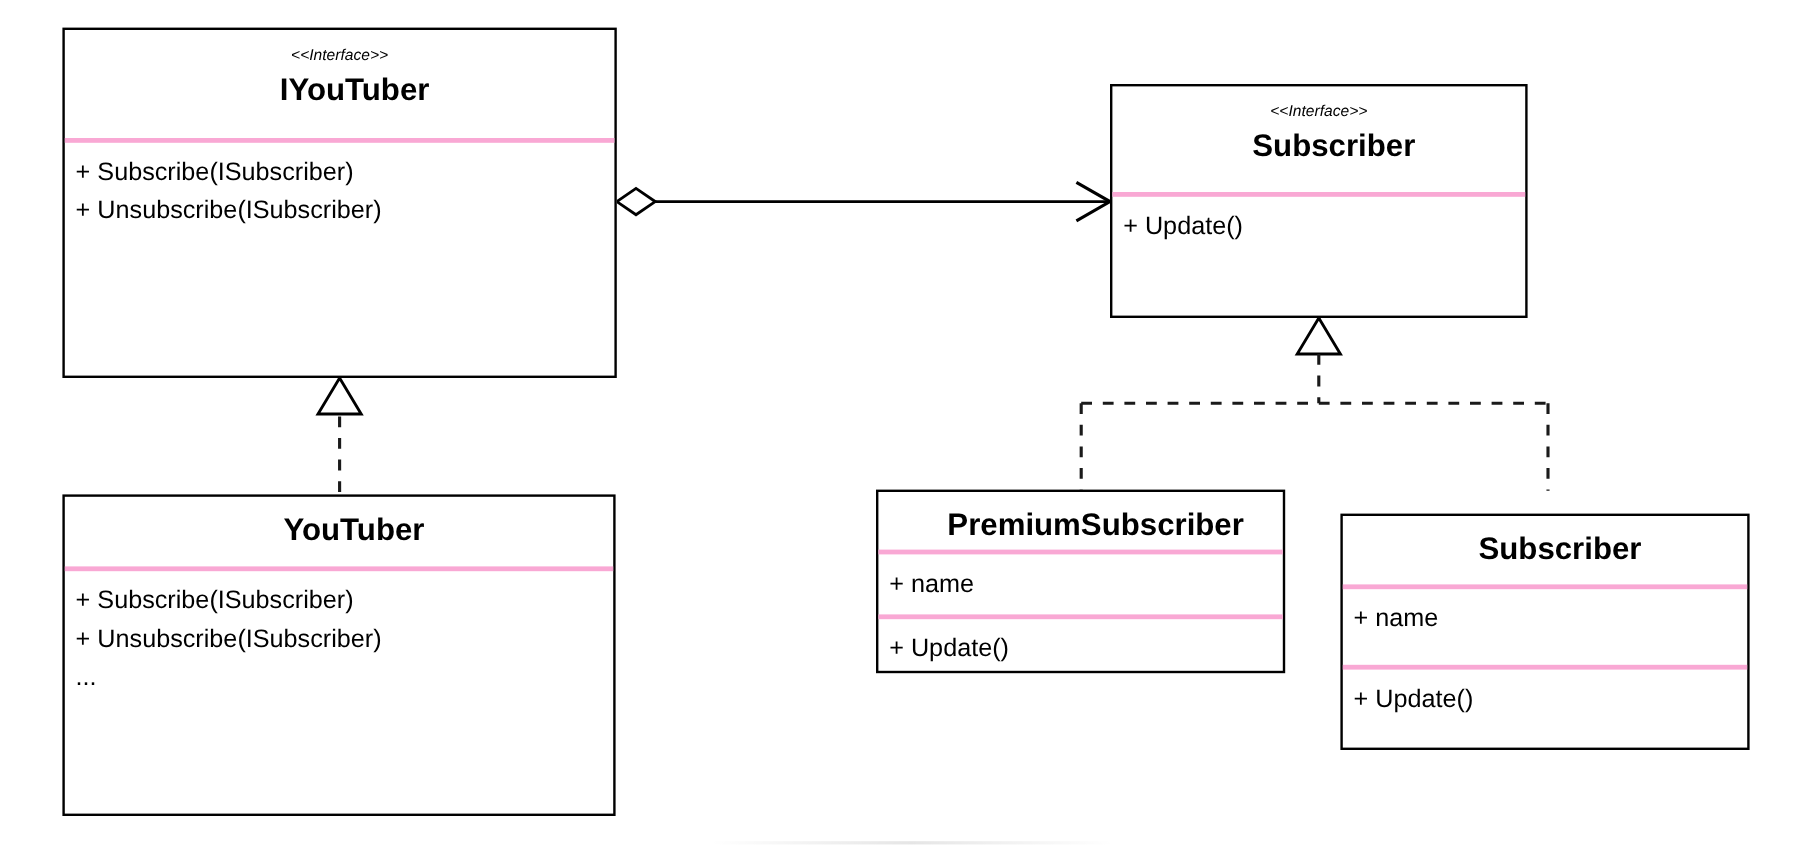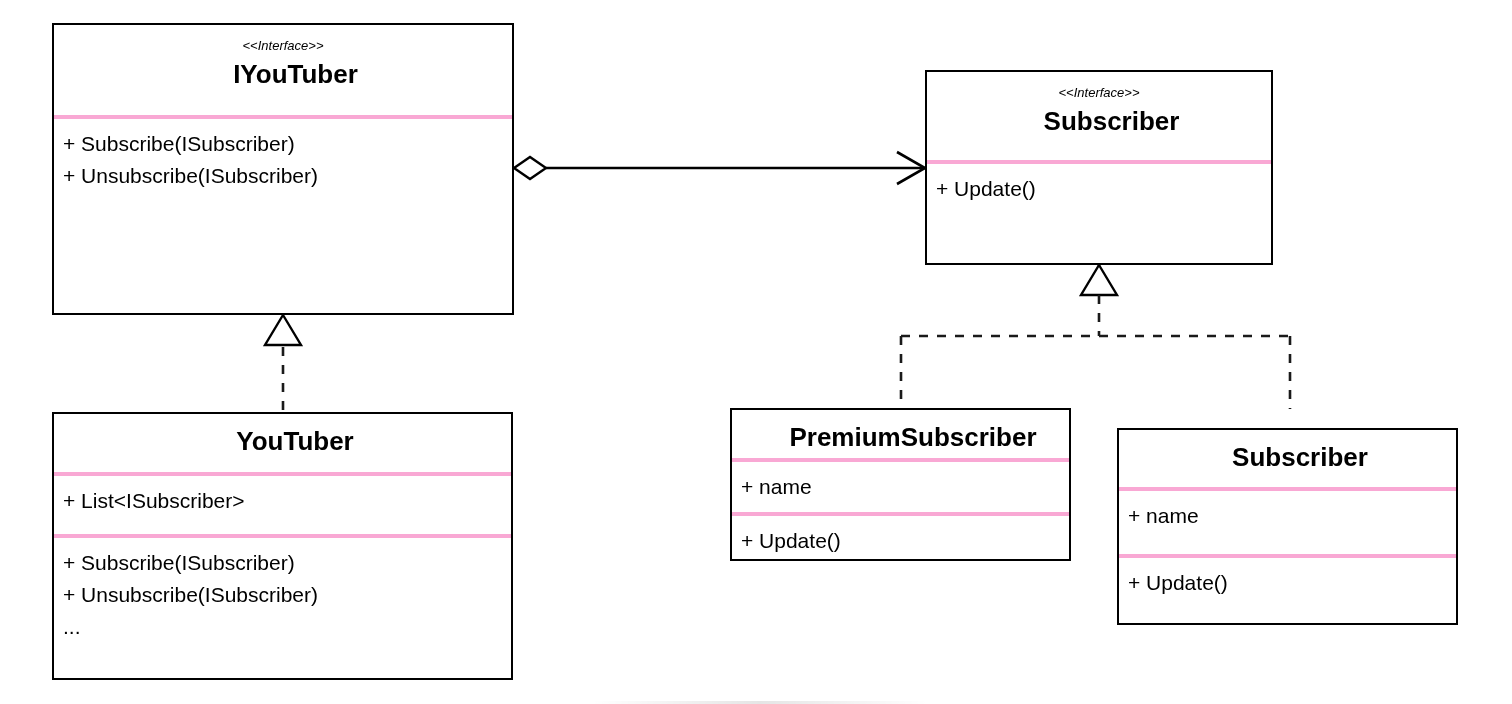--- a/index.html
+++ b/index.html
@@ -153,23 +153,20 @@
     </div>
     <div class="compartment members" style="flex:1;">
       <div class="member">+ Update()</div>
     </div>
   </div>
 
   <div class="uml-box" style="left:52px; top:412px; width:461px; height:268px;">
     <div class="compartment hdr" style="height:58px; padding-top:12px;">
       <div class="classname">YouTuber</div>
     </div>
-    <div class="compartment members" style="height:62px;">
-      <div class="member">+ List&lt;ISubscriber&gt;</div>
-    </div>
     <div class="compartment members" style="flex:1;">
       <div class="member">+ Subscribe(ISubscriber)</div>
       <div class="member">+ Unsubscribe(ISubscriber)</div>
       <div class="member"> ...</div>
     </div>
   </div>
 
   <div class="uml-box" style="left:730px; top:408px; width:341px; height:153px;">
     <div class="compartment hdr" style="height:57px; padding-top:12px;">
       <div class="classname">PremiumSubscriber</div>

